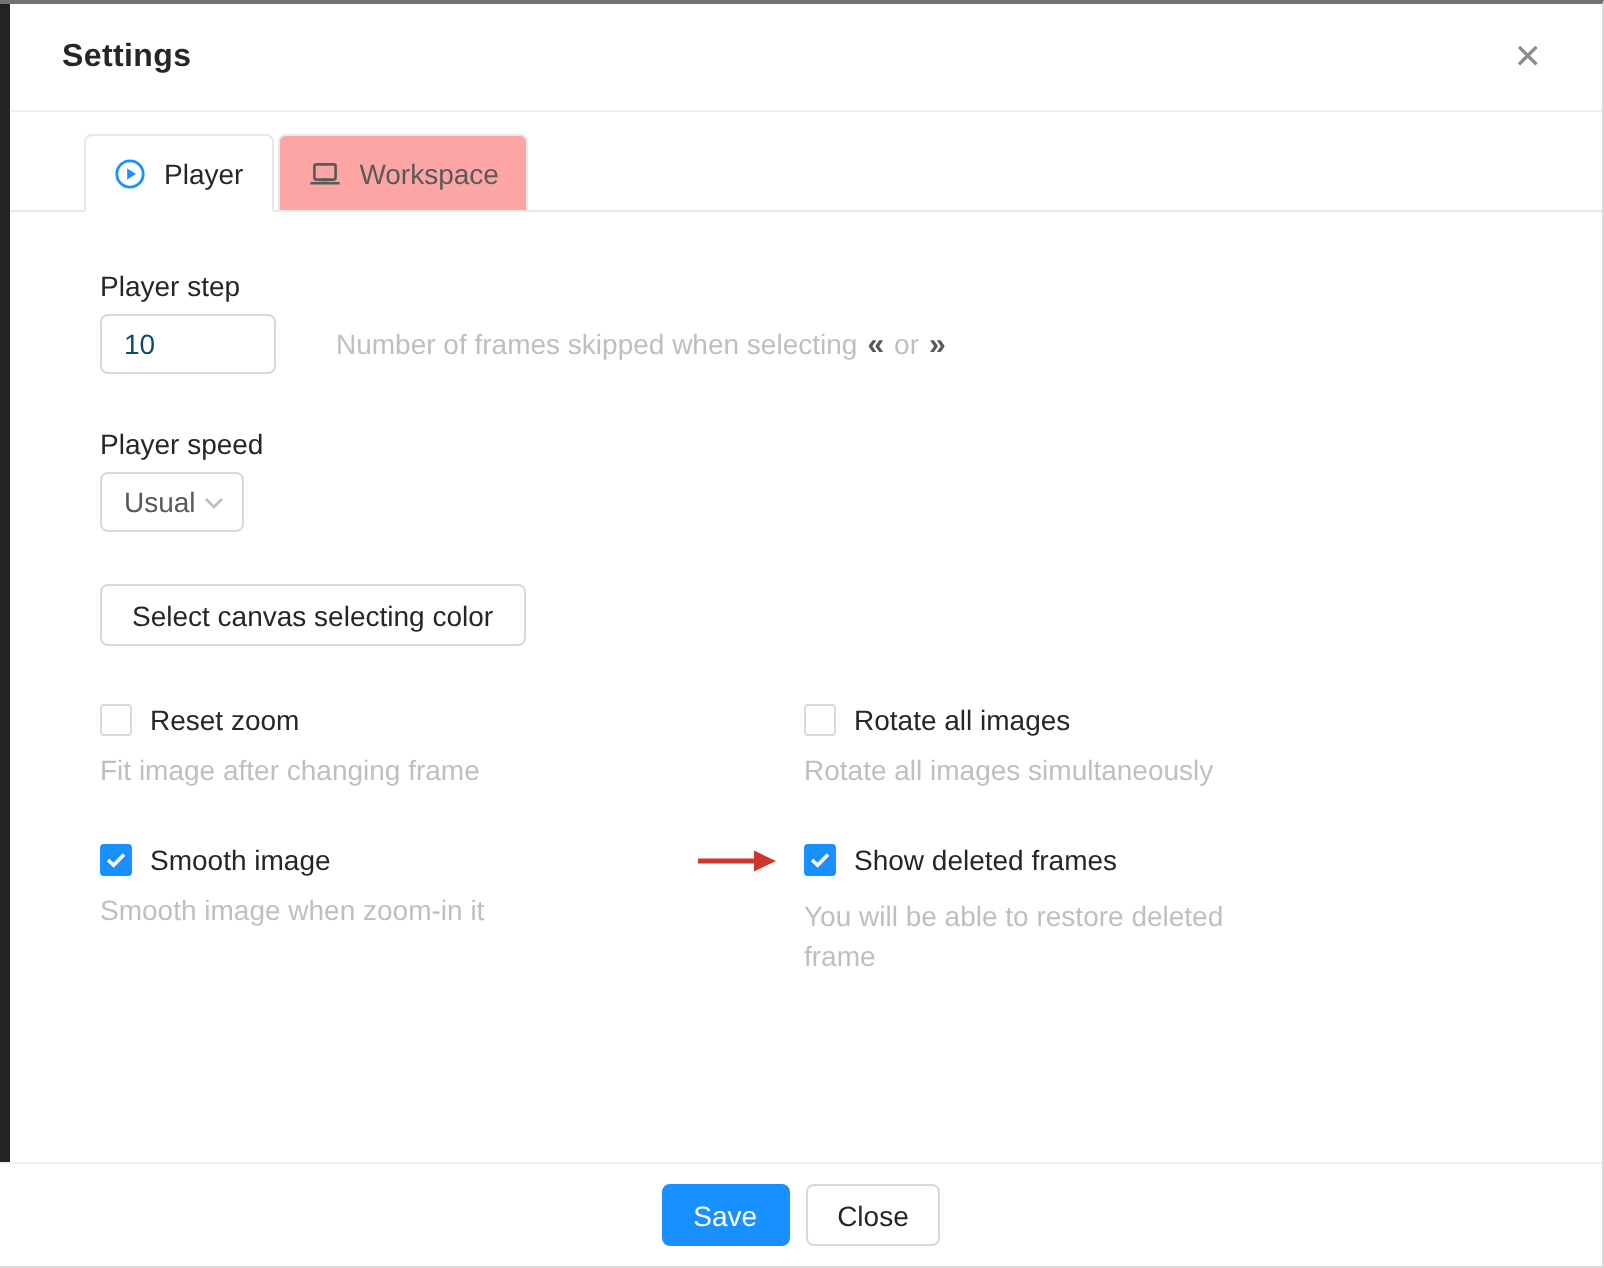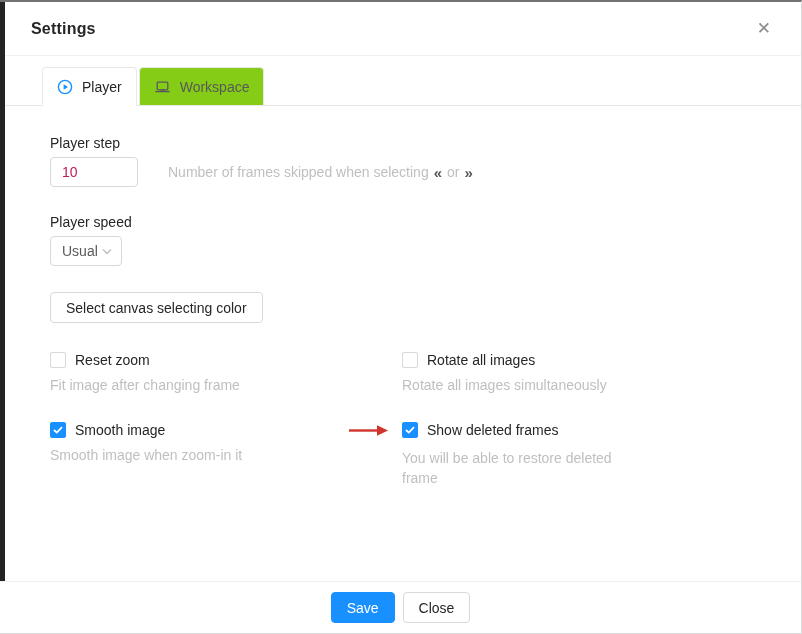--- a/index.html
+++ b/index.html
@@ -10,30 +10,30 @@
 
   
   .header{height:53px;display:flex;align-items:center;padding:0 26px 0 31px;border-bottom:1px solid #f0f0f0;}
   .title{flex:1;font-size:16px;color:#262626;font-weight:600;letter-spacing:.2px;}
   .close-x{font-size:17px;color:#8c8c8c;cursor:pointer;line-height:1;padding:4px;}
 
   
   .tabbar{display:flex;align-items:flex-end;padding-left:42px;border-bottom:1px solid #e8e8e8;margin-top:11px;}
   .tab{height:39px;box-sizing:border-box;display:flex;align-items:center;gap:9px;padding:0 14px;
     border:1px solid #e8e8e8;border-radius:4px 4px 0 0;margin-right:2px;margin-bottom:-1px;
-    background:#84cc16;color:#595959;font-size:14px;cursor:pointer;}
+    background:#fca5a5;color:#595959;font-size:14px;cursor:pointer;}
   .tab.active{background:#fff;border-bottom-color:#fff;color:#262626;}
   .tab .ticon{display:flex;align-items:center;}
 
   
   .dlg-body{padding:29px 0 0 50px;}
   .field-label{font-size:14px;color:#262626;margin-bottom:6px;}
   .step-row{display:flex;align-items:center;gap:30px;}
   .step-input{width:88px;height:30px;box-sizing:border-box;border:1px solid #d9d9d9;border-radius:4px;
-    padding:0 11px;font-size:14px;color:#be185d;outline:none;font-family:"Liberation Sans",sans-serif;}
+    padding:0 11px;font-size:14px;color:#0c4a6e;outline:none;font-family:"Liberation Sans",sans-serif;}
   .hint-line{display:inline-flex;align-items:center;gap:5px;font-size:14px;color:#bfbfbf;}
   .hint-glyph{color:#595959;font-weight:bold;font-size:15px;}
 
   .group{margin-top:27px;}
   .select-box{width:72px;height:30px;box-sizing:border-box;border:1px solid #d9d9d9;border-radius:4px;
     display:flex;align-items:center;justify-content:space-between;padding:0 9px 0 11px;
     font-size:14px;color:#595959;cursor:pointer;background:#fff;}
 
   .canvas-btn{margin-top:26px;height:31px;padding:0 15px;border:1px solid #d9d9d9;border-radius:4px;
     background:#fff;font-size:14px;color:#262626;cursor:pointer;font-family:"Liberation Sans",sans-serif;}

